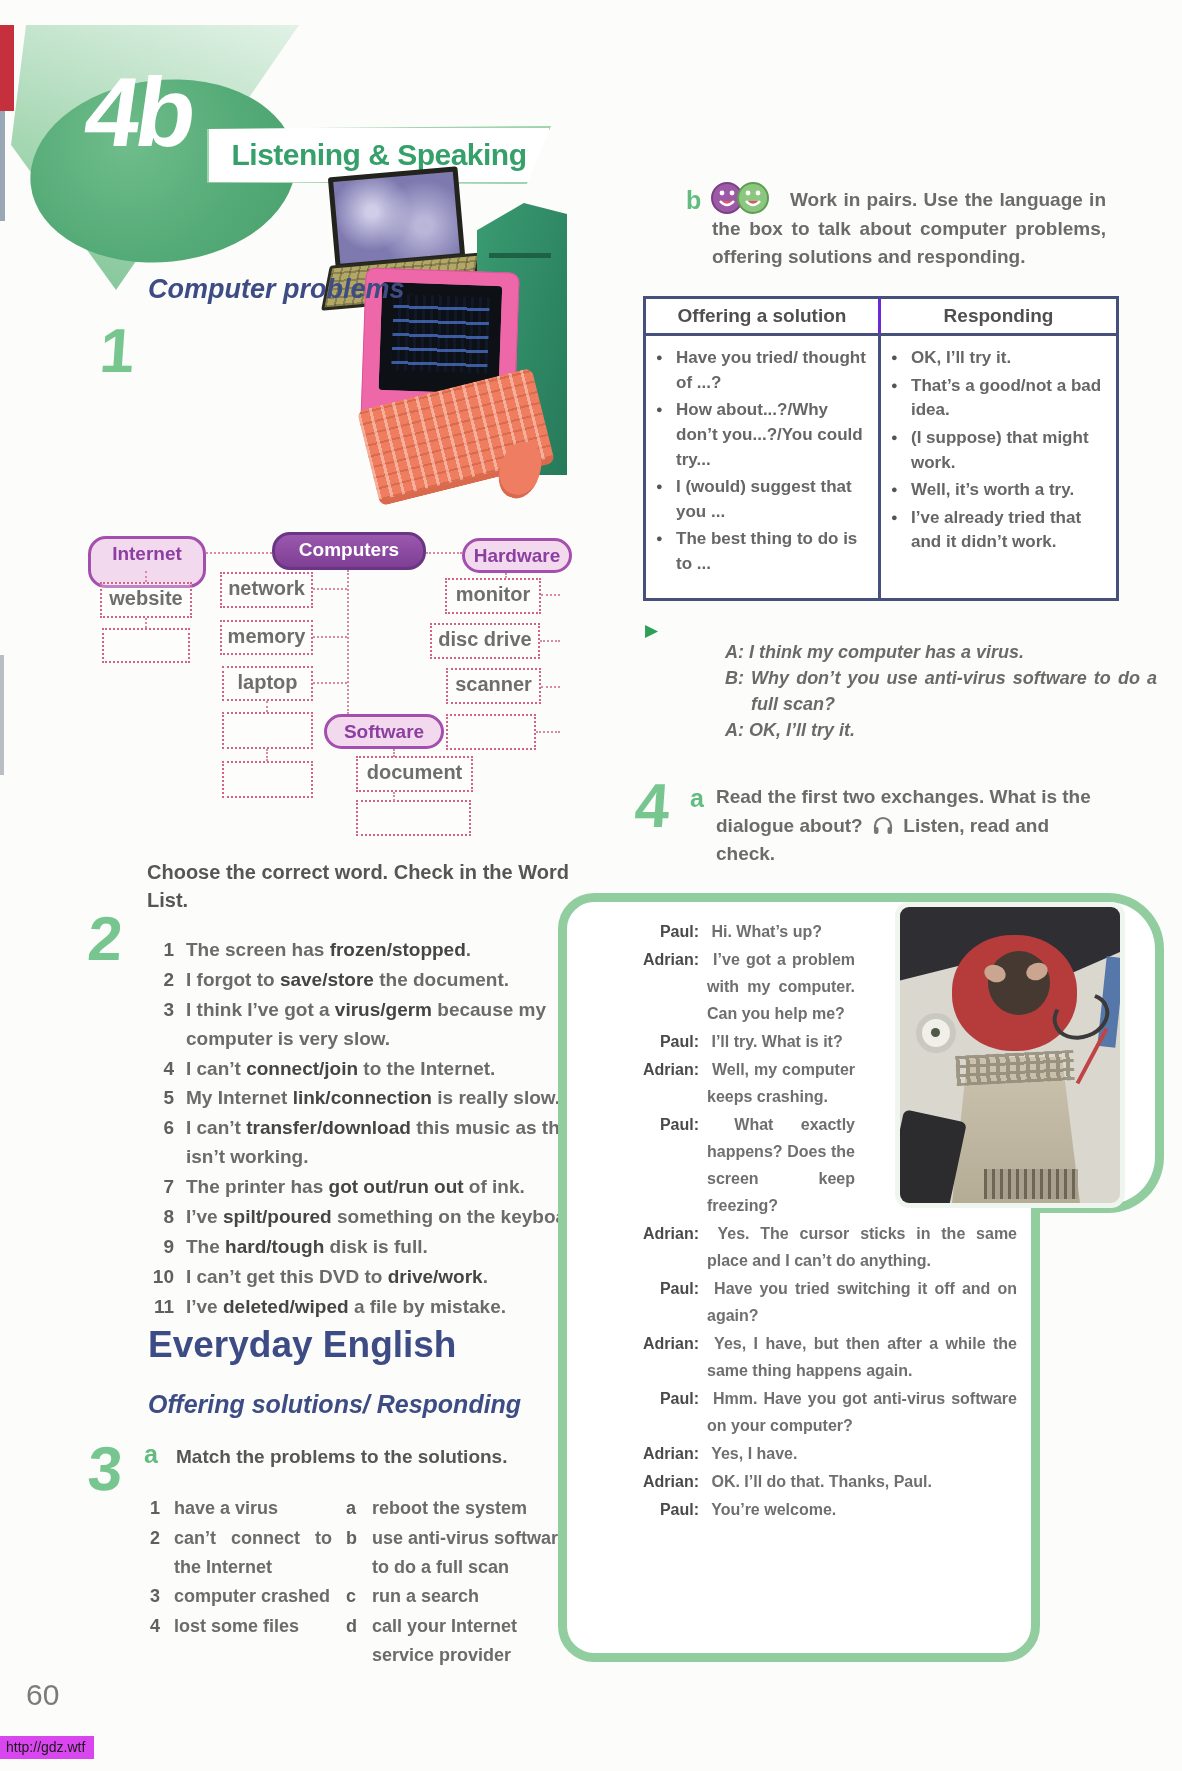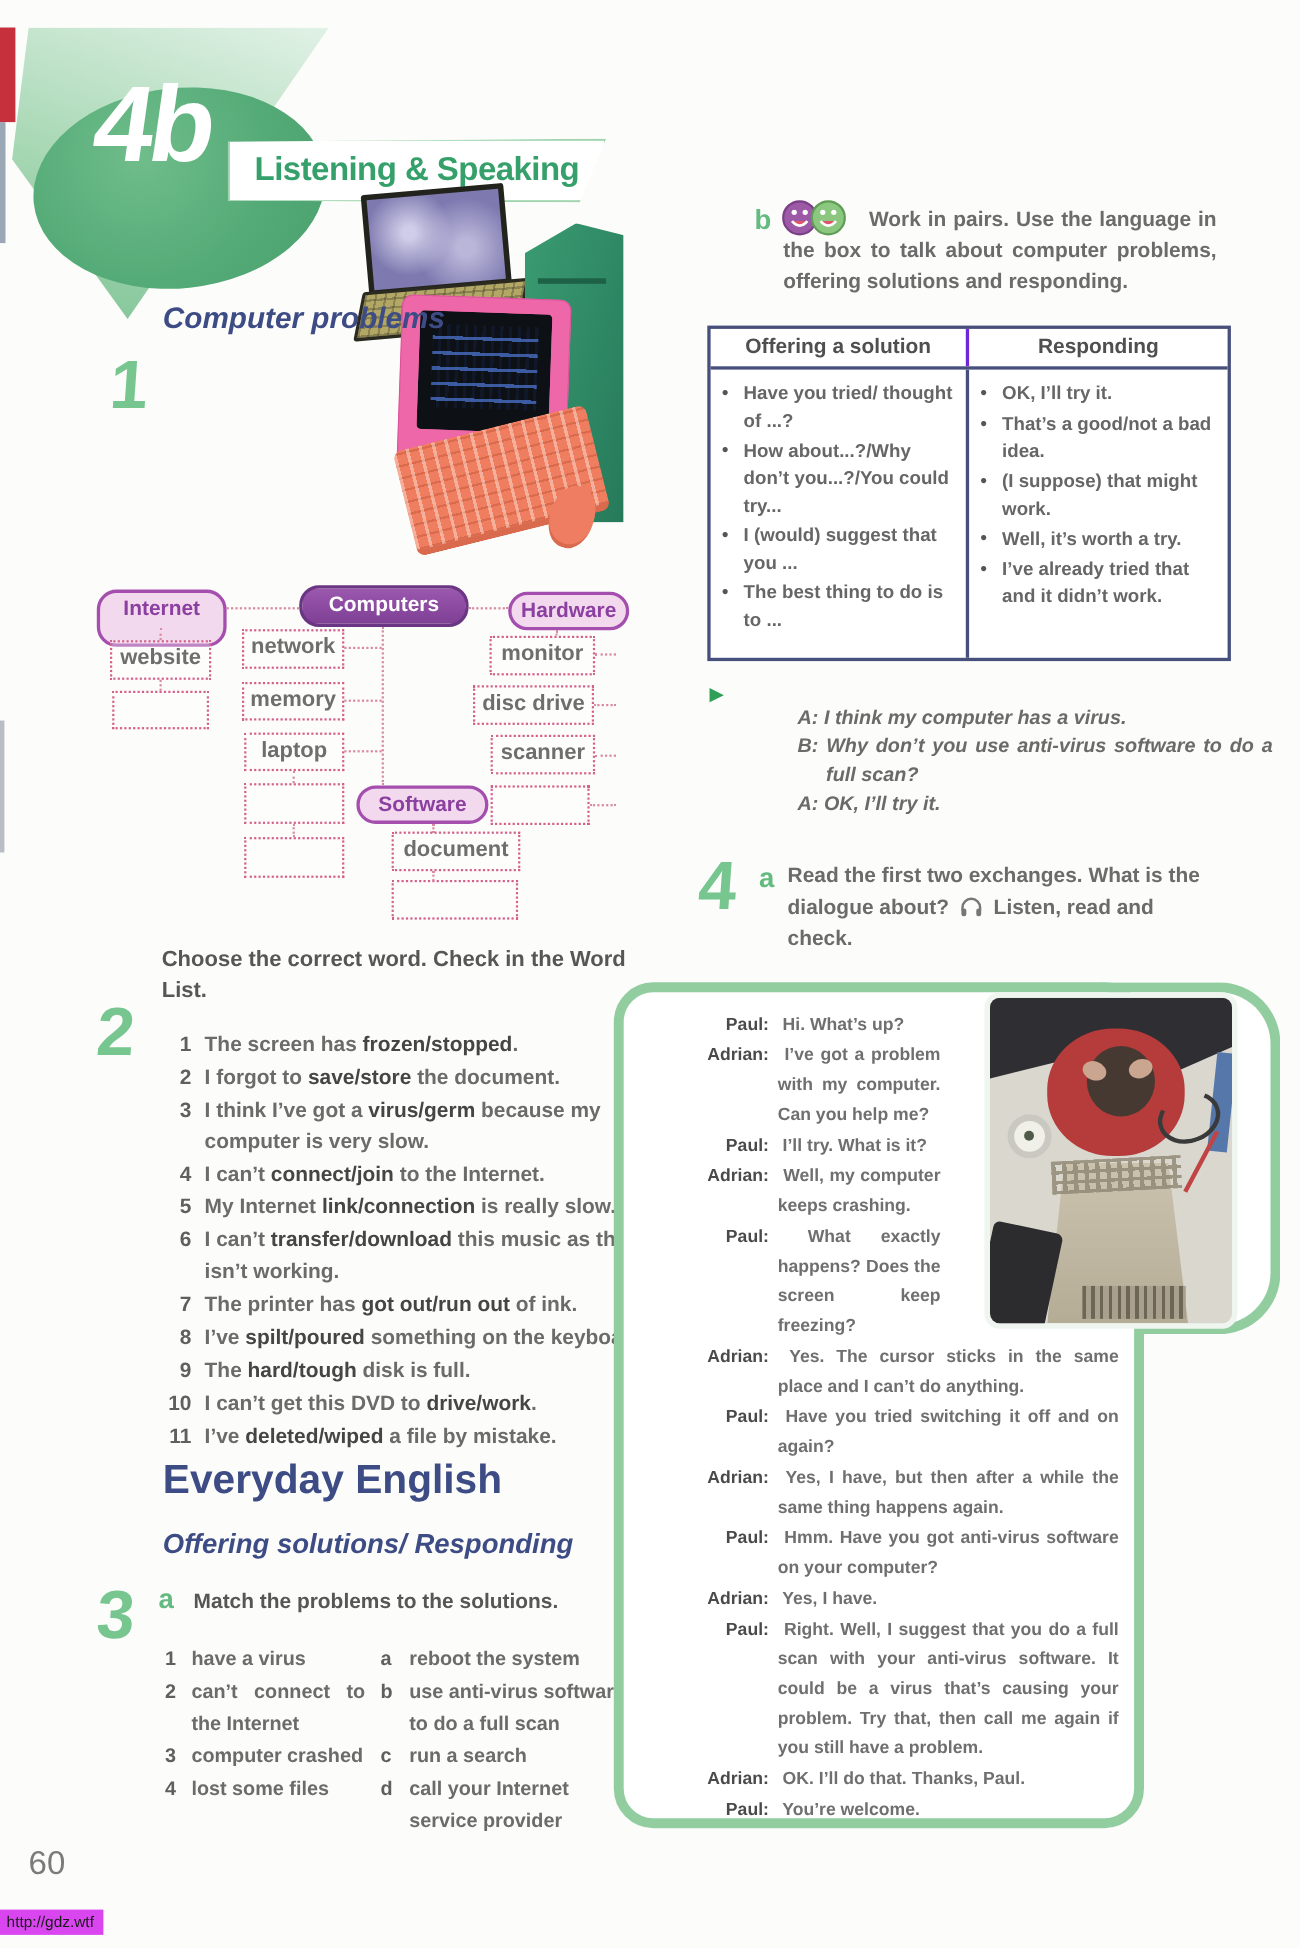--- a/index.html
+++ b/index.html
@@ -402,21 +402,20 @@
         <p class="turn"><span class="spk">Paul:</span> Hi. What’s up?</p>
         <p class="turn"><span class="spk">Adrian:</span> I’ve got a problem with my computer. Can you help me?</p>
         <p class="turn"><span class="spk">Paul:</span> I’ll try. What is it?</p>
         <p class="turn"><span class="spk">Adrian:</span> Well, my computer keeps crashing.</p>
         <p class="turn"><span class="spk">Paul:</span> What exactly happens? Does the screen keep freezing?</p>
         <p class="turn"><span class="spk">Adrian:</span> Yes. The cursor sticks in the same place and I can’t do anything.</p>
         <p class="turn"><span class="spk">Paul:</span> Have you tried switching it off and on again?</p>
         <p class="turn"><span class="spk">Adrian:</span> Yes, I have, but then after a while the same thing happens again.</p>
         <p class="turn"><span class="spk">Paul:</span> Hmm. Have you got anti-virus software on your computer?</p>
         <p class="turn"><span class="spk">Adrian:</span> Yes, I have.</p>
-        <p class="turn"><span class="spk">Paul:</span> Right. Well, I suggest that you do a full scan with your anti-virus software. It could be a virus that’s causing your problem. Try that, then call me again if you still have a problem.</p>
         <p class="turn"><span class="spk">Adrian:</span> OK. I’ll do that. Thanks, Paul.</p>
         <p class="turn"><span class="spk">Paul:</span> You’re welcome.</p>
       </div>
   </div>
 
   <div class="abs pagenum">60</div>
   <div class="abs wm">http://gdz.wtf</div>
 
 </div>
 

